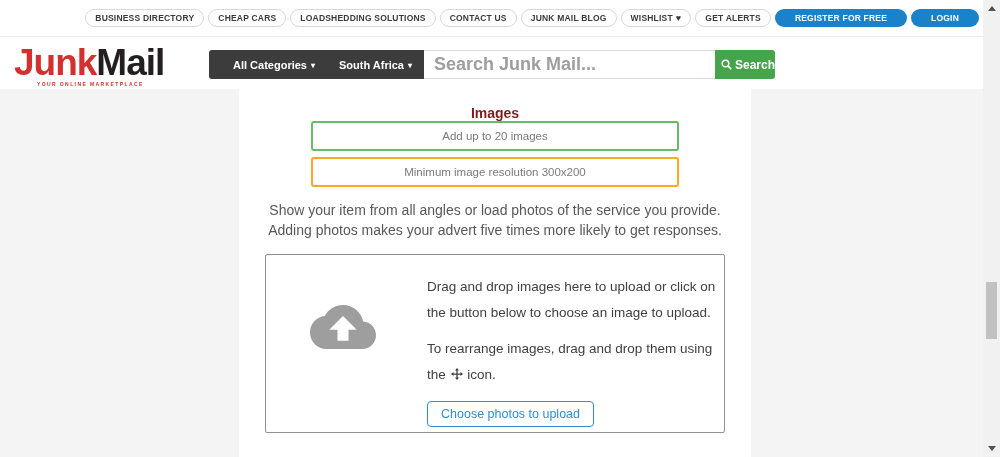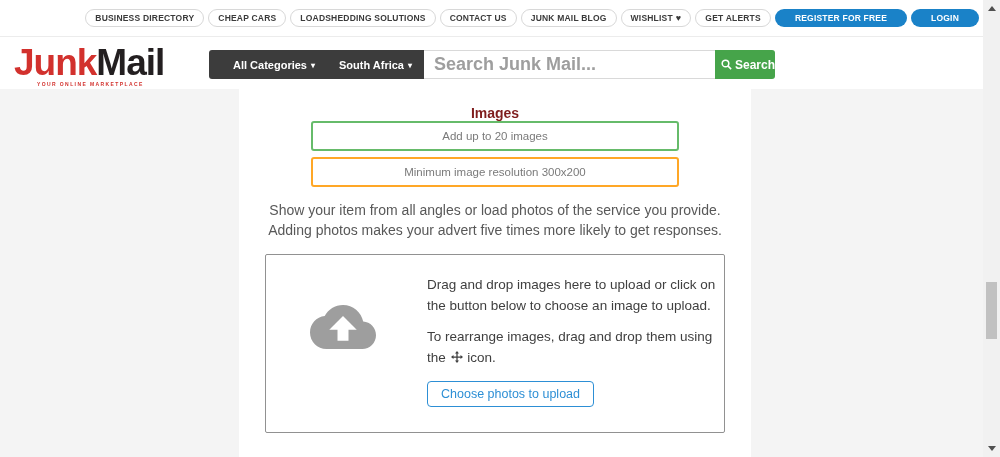--- a/index.html
+++ b/index.html
@@ -84,21 +84,21 @@
   }
   .desc { margin-top:13px; text-align:center; font-size:14px; color:#585858; line-height:20px; }
 
   .dropzone {
     width:460px; margin:14px auto 0; height:179px;
     border:1.5px solid #919191; border-radius:2px;
     position:relative; background:#fff; cursor:pointer;
   }
   .cloud-wrap { position:absolute; left:44px; top:50px; }
   .dz-text { position:absolute; left:161px; top:19px; width:300px; color:#3f3f3f; }
-  .dz-text p { font-size:13.5px; line-height:21px; }
+  .dz-text p { font-size:13.5px; line-height:26px; }
   .dz-text p + p { margin-top:10px; }
   .move-icon-svg { vertical-align:-1px; margin:0 1px; }
   .choose-btn {
     margin-top:13px; display:inline-block;
     background:#fff; border:1.5px solid; border-radius:4px;
     padding:5px 13px; font-size:12.5px; cursor:pointer;
     font-family:"Liberation Sans", sans-serif;
   }
 
   

